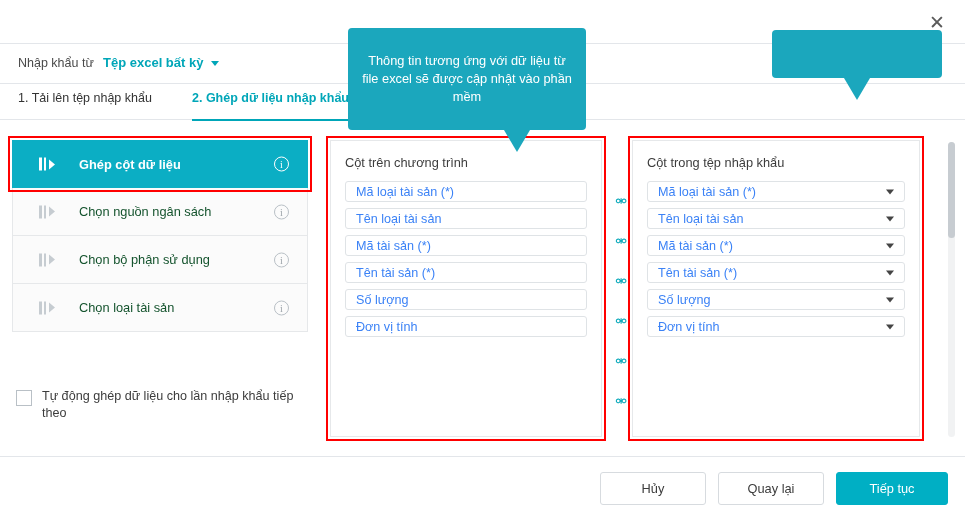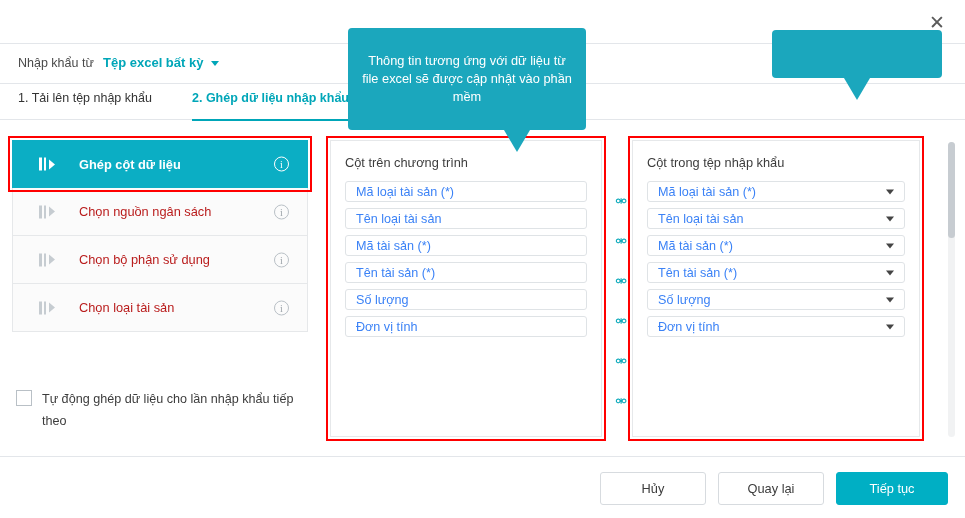--- a/index.html
+++ b/index.html
@@ -133,21 +133,21 @@
     border-bottom: 5px solid transparent;
     border-left: 6px solid #c6ccd1;
     margin-left: 1px;
   }
   .step.active .bars i { background: #ffffff; }
   .step.active .bars .tri { border-left-color: #ffffff; }
   .step .slabel {
     position: absolute;
     left: 66px;
     font-size: 12.8px;
-    color: #b91c1c;
+    color: #14532d;
   }
   .step.active .slabel { color: #ffffff; font-weight: bold; }
   .step .info {
     position: absolute;
     right: 18px; top: 50%;
     transform: translateY(-50%);
     width: 15px; height: 15px;
     border-radius: 50%;
     border: 1px solid #b9c0c6;
     color: #9aa2a8;
@@ -179,21 +179,21 @@
     width: 16px; height: 16px;
     border: 1px solid #b9c0c6;
     background: #fff;
     margin-top: 2px;
     flex: 0 0 auto;
     cursor: pointer;
   }
   .automap .txt {
     font-size: 12.6px;
     color: #3c3c3c;
-    line-height: 22px;
+    line-height: 17px;
   }
 
   
   .panel {
     position: absolute;
     top: 140px;
     background: #ffffff;
     border: 1px solid #e6e8ea;
     padding: 14px 14px 0 14px;
   }

